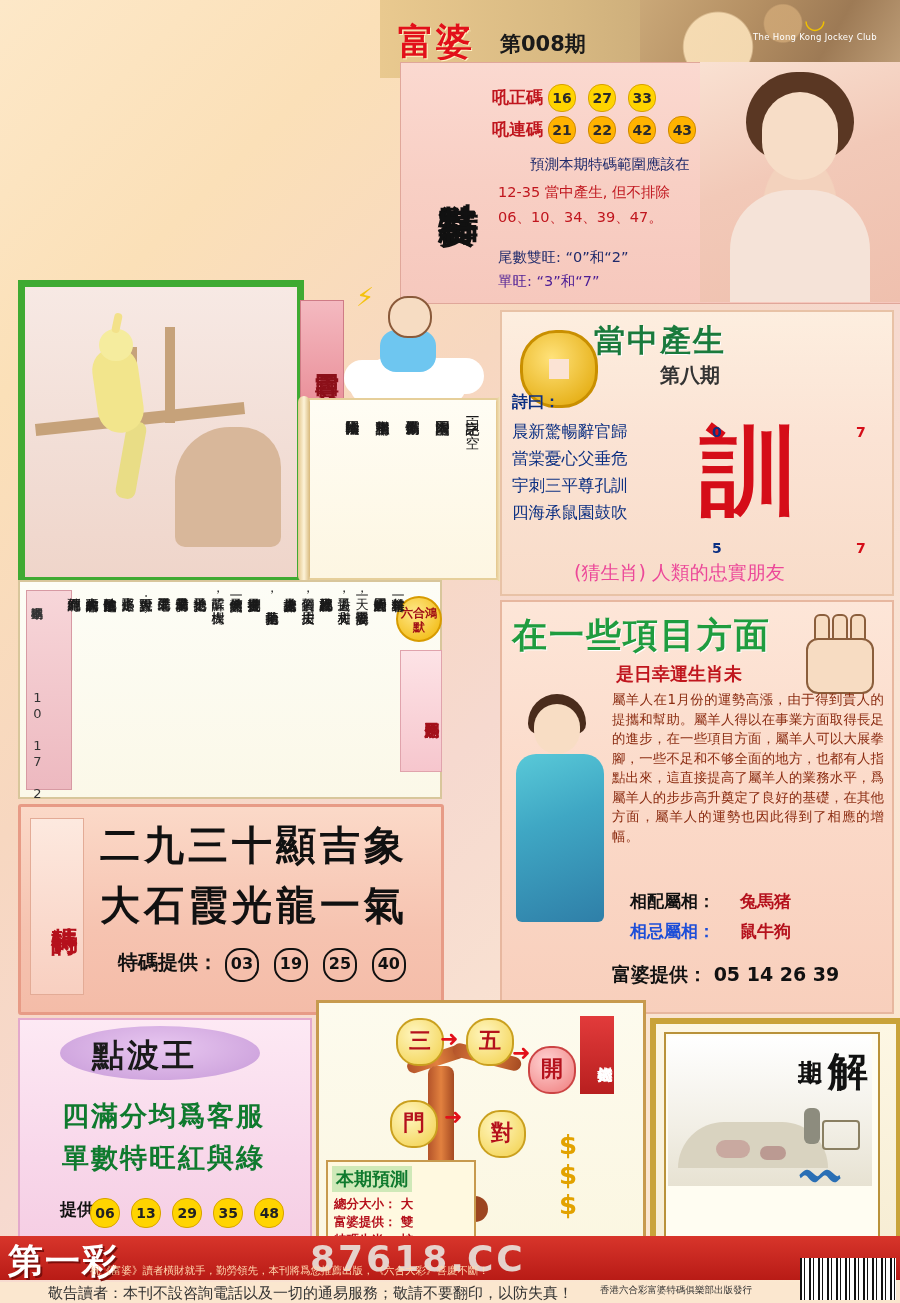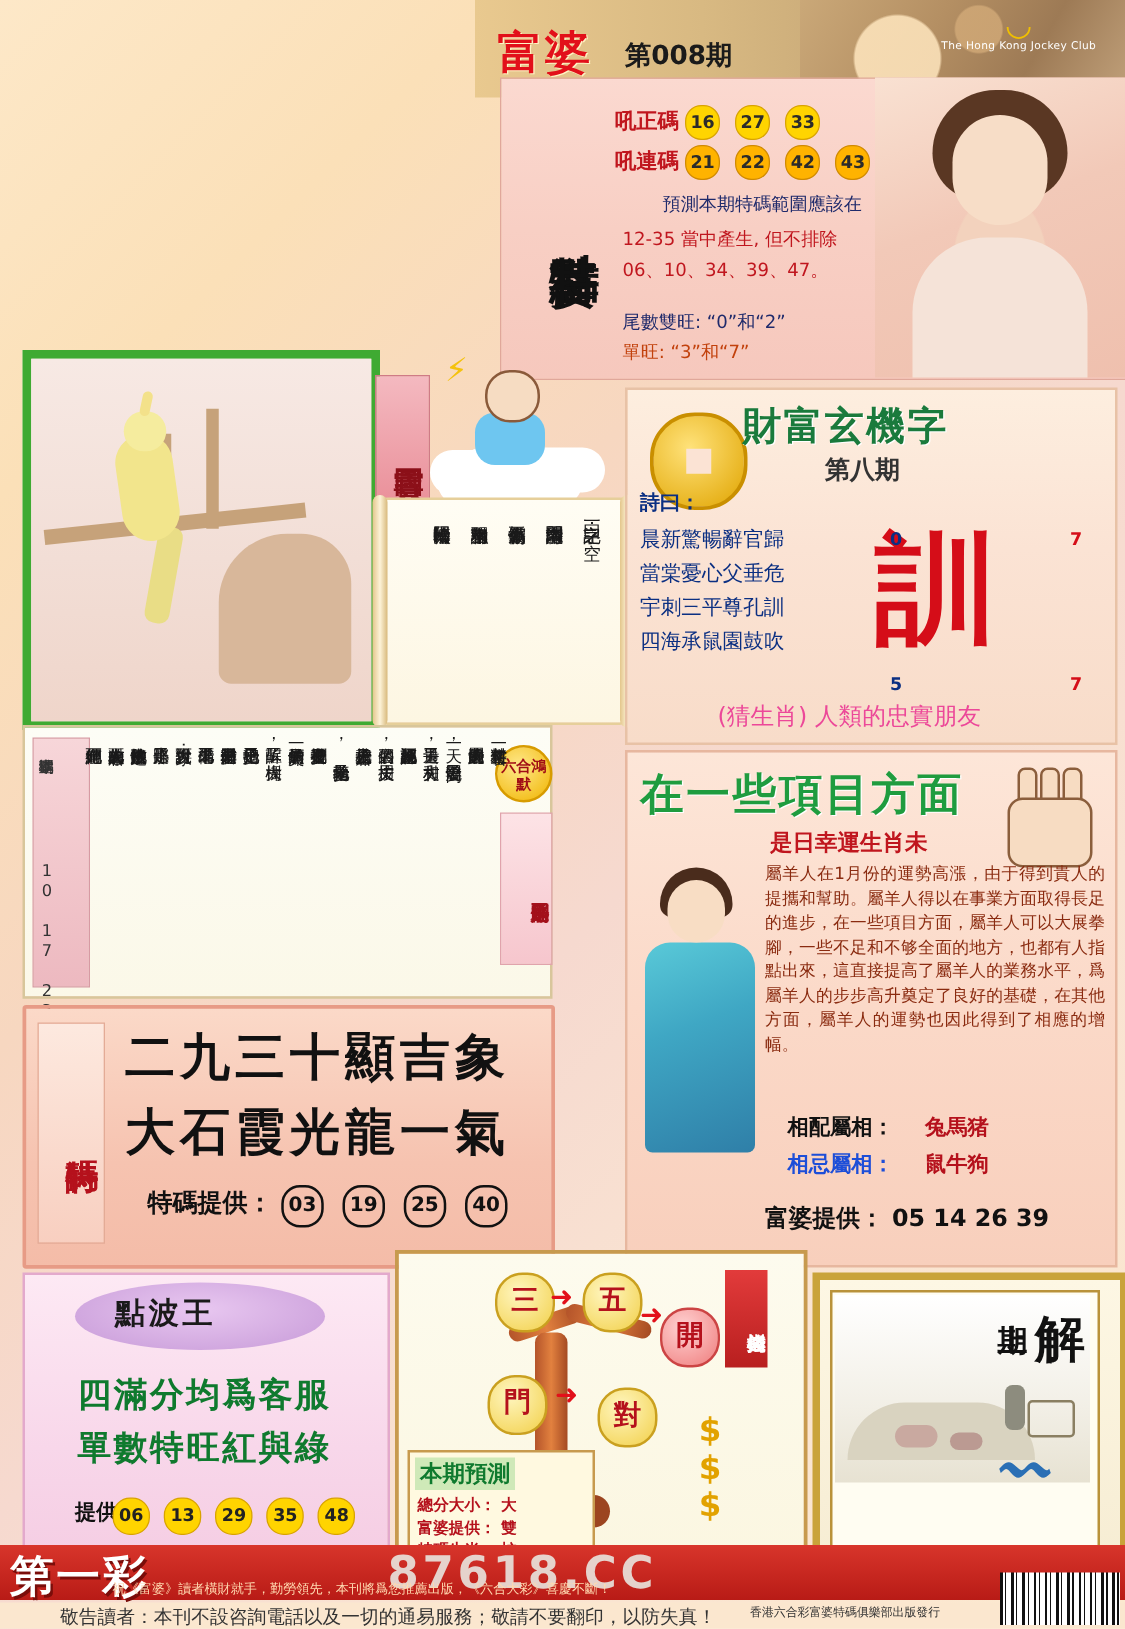--- a/index.html
+++ b/index.html
@@ -47,21 +47,21 @@
     background:#ffd400;border:1px solid #d8a300;color:#2b2b2b;font-size:14px;
     font-weight:bold;text-align:center;line-height:26px;margin-right:7px;}
   .ball.orange{background:#ffb300;border-color:#d08a00;}
   #row-zheng{left:492px;top:84px;}
   #row-lian{left:492px;top:116px;}
   .pred-text{font-size:14.5px;color:#1f2a6b;line-height:24px;}
   #pred1{left:530px;top:152px;width:240px;}
   #pred2{left:498px;top:180px;width:230px;color:#c0161e;}
   #pred3{left:498px;top:205px;width:230px;color:#c0161e;}
   #tail1{left:498px;top:248px;font-size:14.5px;color:#1f2a6b;}
-  #tail2{left:498px;top:272px;font-size:14.5px;color:#c2410c;}
+  #tail2{left:498px;top:272px;font-size:14.5px;color:#4c1d95;}
 
   
   #bird-frame{left:18px;top:280px;width:272px;height:290px;border:7px solid #3faa32;background:#fdf3ee;}
   #bird-inner{position:absolute;inset:0;background:
      linear-gradient(180deg,#f7e9e4 0%,#f2ded6 55%,#efd5ca 100%);}
   .branch{position:absolute;background:#c6a27a;}
   #bird-body{position:absolute;left:70px;top:60px;width:46px;height:86px;border-radius:24px;background:#f2e58c;transform:rotate(-8deg);}
   #bird-head{position:absolute;left:74px;top:42px;width:34px;height:32px;border-radius:17px;background:#f5ec9e;}
   #bird-crest{position:absolute;left:88px;top:26px;width:8px;height:20px;background:#f3e18a;border-radius:4px;transform:rotate(12deg);}
   #bird-tail{position:absolute;left:96px;top:134px;width:20px;height:78px;background:#e9dd86;border-radius:8px;transform:rotate(10deg);}
@@ -152,21 +152,21 @@
   #sx-no-l{left:630px;top:920px;color:#1d4ed8;}
   #sx-no-v{left:740px;top:920px;}
   #sx-provide{left:612px;top:962px;font-size:19px;font-weight:bold;color:#111;}
 
   
   #dianbo-box{left:18px;top:1018px;width:290px;height:230px;
     background:linear-gradient(180deg,#fde9f4 0%,#f8d7ea 60%,#f5cde3 100%);
     border:2px solid #e3a9cc;}
   #dianbo-oval{left:60px;top:1026px;width:200px;height:54px;border-radius:100px/27px;
     background:radial-gradient(ellipse at 50% 40%,#e8c7f0,#c79ad8);}
-  #dianbo-title{left:92px;top:1034px;font-size:24px;font-weight:bold;color:#1a1a1a;letter-spacing:3px;}
+  #dianbo-title{left:92px;top:1034px;font-size:32px;font-weight:bold;color:#1a1a1a;letter-spacing:3px;}
   #dianbo-l1{left:62px;top:1098px;font-size:27px;font-weight:bold;color:#0f7a2e;letter-spacing:2px;}
   #dianbo-l2{left:62px;top:1140px;font-size:27px;font-weight:bold;color:#0f7a2e;letter-spacing:2px;}
   #dianbo-provide{left:60px;top:1198px;font-size:17px;font-weight:bold;color:#111;}
   #dianbo-nums{left:90px;top:1198px;}
   .numball{display:inline-block;width:28px;height:28px;border-radius:14px;background:#ffd400;
     border:1px solid #d8a300;color:#222;font-size:14px;font-weight:bold;text-align:center;line-height:28px;margin-right:6px;}
 
   
   #tree-box{left:316px;top:1000px;width:324px;height:262px;
     background:linear-gradient(180deg,#fdfbee 0%,#fbf6e0 100%);border:3px solid #c79a4e;}
@@ -286,21 +286,21 @@
   <div class="scroll-col cjk vert" style="left:126px;">海闊天空因能讓</div>
   <div class="scroll-col cjk vert" style="left:96px;">霸氣創業不懂傷</div>
   <div class="scroll-col cjk vert" style="left:66px;">強弱本來相對論</div>
   <div class="scroll-col cjk vert" style="left:36px;">太極輪回轉陰陽</div>
 </div>
 
 <div class="abs" id="xuanji"></div>
 <div class="abs" id="coin">
     <div class="hole"></div>
   </div>
-<div class="abs cjk" id="xuanji-title">財富玄機字</div>
+<div class="abs cjk" id="xuanji-title">當中產生</div>
 <div class="abs cjk" id="xuanji-issue">第八期</div>
 <div class="abs cjk" id="shiyue">詩曰：</div>
 <div class="abs cjk" id="poem4">
   <div>晨新驚暢辭官歸</div>
   <div>當棠憂心父垂危</div>
   <div>宇刺三平尊孔訓</div>
   <div>四海承鼠園鼓吹</div>
 </div>
 <div class="abs cjk" id="bigchar">訓</div>
 <div class="corner-num" id="cn0">0</div>

